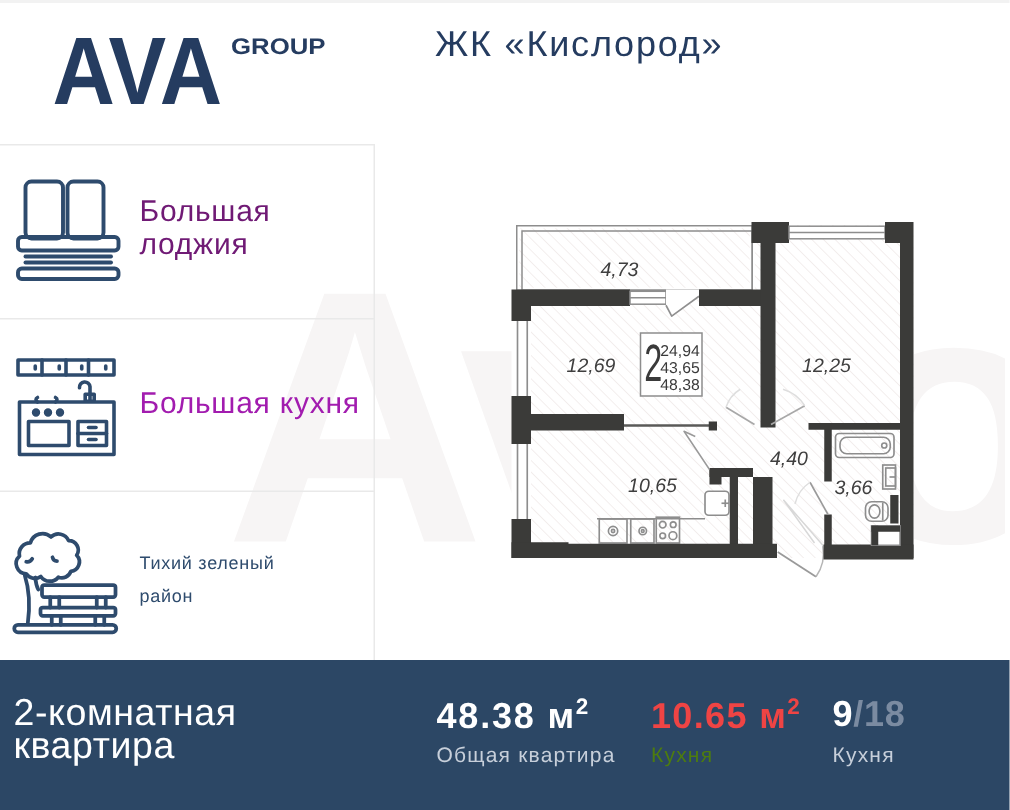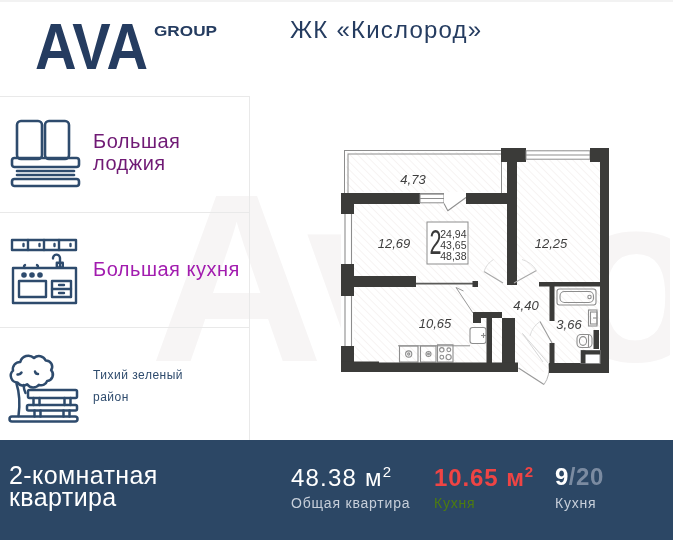--- a/index.html
+++ b/index.html
@@ -265,23 +265,23 @@
     <rect x="581" y="350.5" width="19" height="13" fill="#ffffff" stroke="#8d8d8d" stroke-width="1"></rect>
     <rect x="581" y="350.5" width="19" height="4" fill="#3b3b39"></rect>
     <rect x="581" y="350.5" width="4.5" height="13" fill="#3b3b39"></rect>
   </g>
 </svg>
 
 <div class="abs" style="left:0;top:440px;width:673px;height:100px;background:#2c4765;z-index:3"></div>
 
 <div class="abs" style="left:9px;top:465px;font-size:25px;line-height:21.5px;letter-spacing:.4px;font-weight:normal;color:#ffffff;z-index:4">2-комнатная<br>квартира</div>
 
-<div class="abs" style="left:291px;top:463px;font-size:24px;letter-spacing:1.2px;font-weight:normal;color:#ffffff;z-index:4">48.38 м<span style="font-size:15px;vertical-align:9px">2</span></div>
+<div class="abs" style="left:291px;top:463px;font-size:24px;letter-spacing:1.2px;font-weight:bold;color:#ffffff;z-index:4">48.38 м<span style="font-size:15px;vertical-align:9px">2</span></div>
 
 <div class="abs" style="left:291px;top:495px;font-size:14px;letter-spacing:.8px;color:#c7cfda;z-index:4">Общая квартира</div>
 
 <div class="abs" style="left:434px;top:463px;font-size:24px;letter-spacing:.9px;font-weight:bold;color:#ef4444;z-index:4">10.65 м<span style="font-size:15px;vertical-align:9px">2</span></div>
 
 <div class="abs" style="left:434px;top:495px;font-size:14px;letter-spacing:.8px;color:#4d7c0f;z-index:4">Кухня</div>
 
-<div class="abs" style="left:555px;top:463px;font-size:24px;letter-spacing:.5px;font-weight:bold;color:#ffffff;z-index:4">9<span style="color:#7b8ba1">/20</span></div>
+<div class="abs" style="left:555px;top:463px;font-size:24px;letter-spacing:.5px;font-weight:bold;color:#ffffff;z-index:4">9<span style="color:#7b8ba1">/18</span></div>
 
 <div class="abs" style="left:555px;top:495px;font-size:14px;letter-spacing:.8px;color:#c7cfda;z-index:4">Кухня</div>
 
 </body></html>

